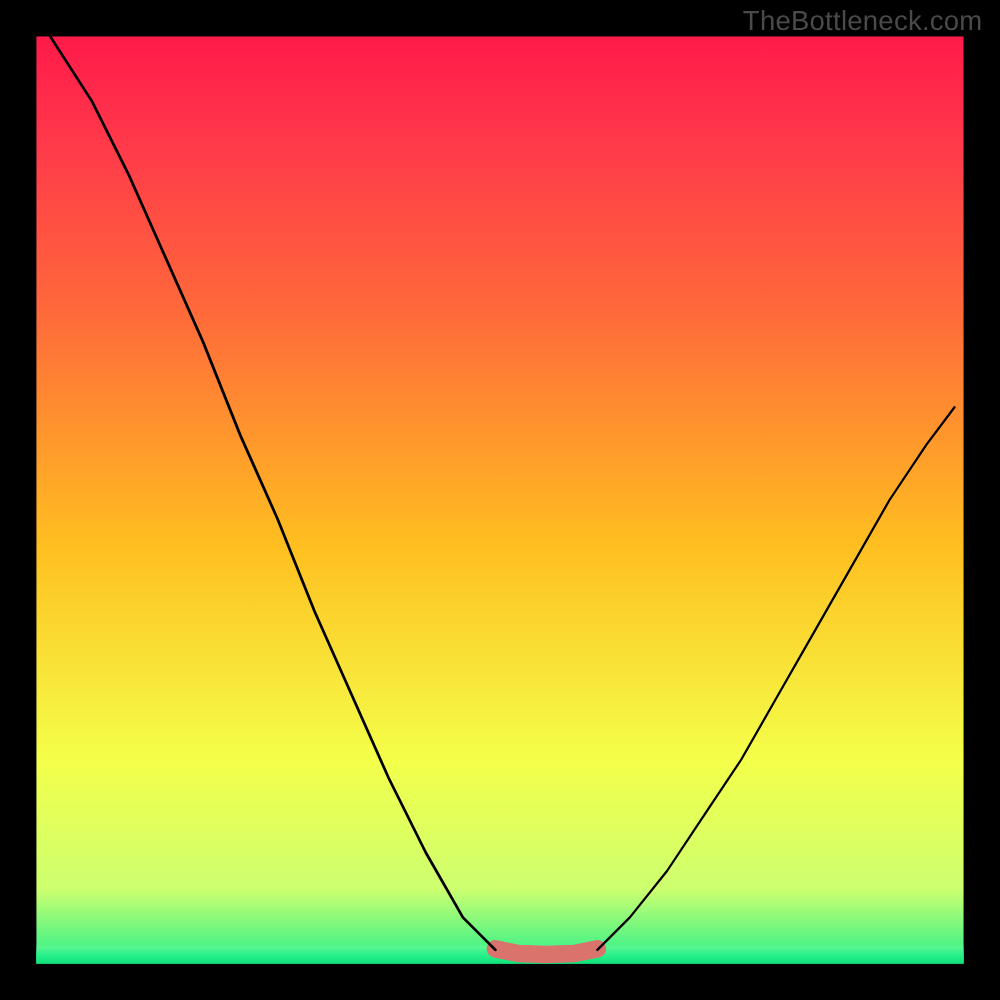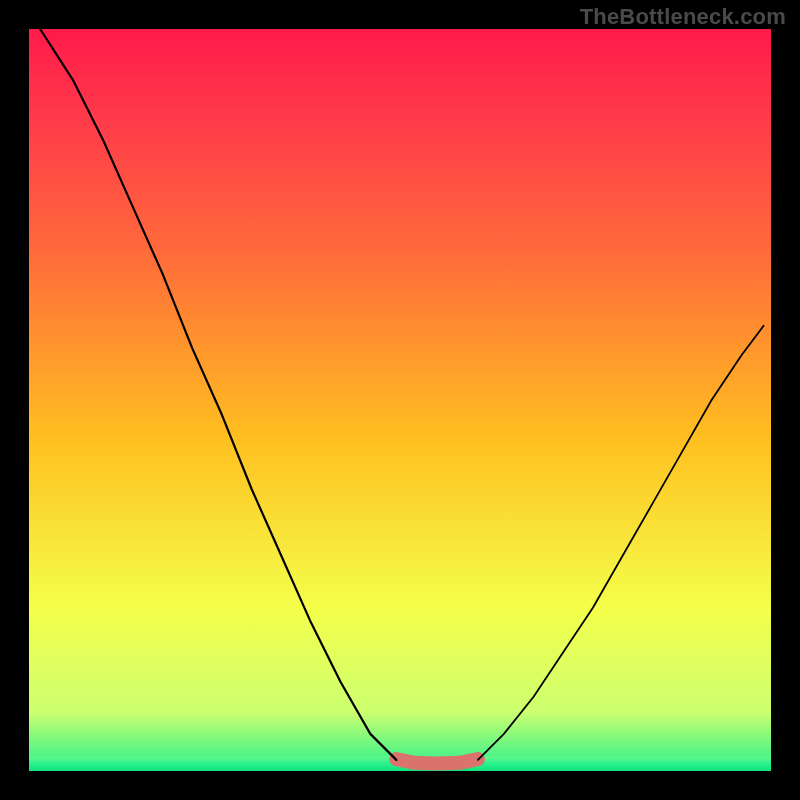--- a/index.html
+++ b/index.html
@@ -12,21 +12,21 @@
     background: #000;
     position: relative;
   }
 
   .watermark {
     position: absolute;
     top: 4px;
     right: 14px;
     color: #4a4a4a;
     font-size: 22px;
-    font-weight: 700;
+    font-weight: 400;
     letter-spacing: 0.2px;
     z-index: 50;
     text-align: right;
   }
 
   .plot-frame {
     position: absolute;
     left: 29px;
     top: 29px;
     width: 742px;

